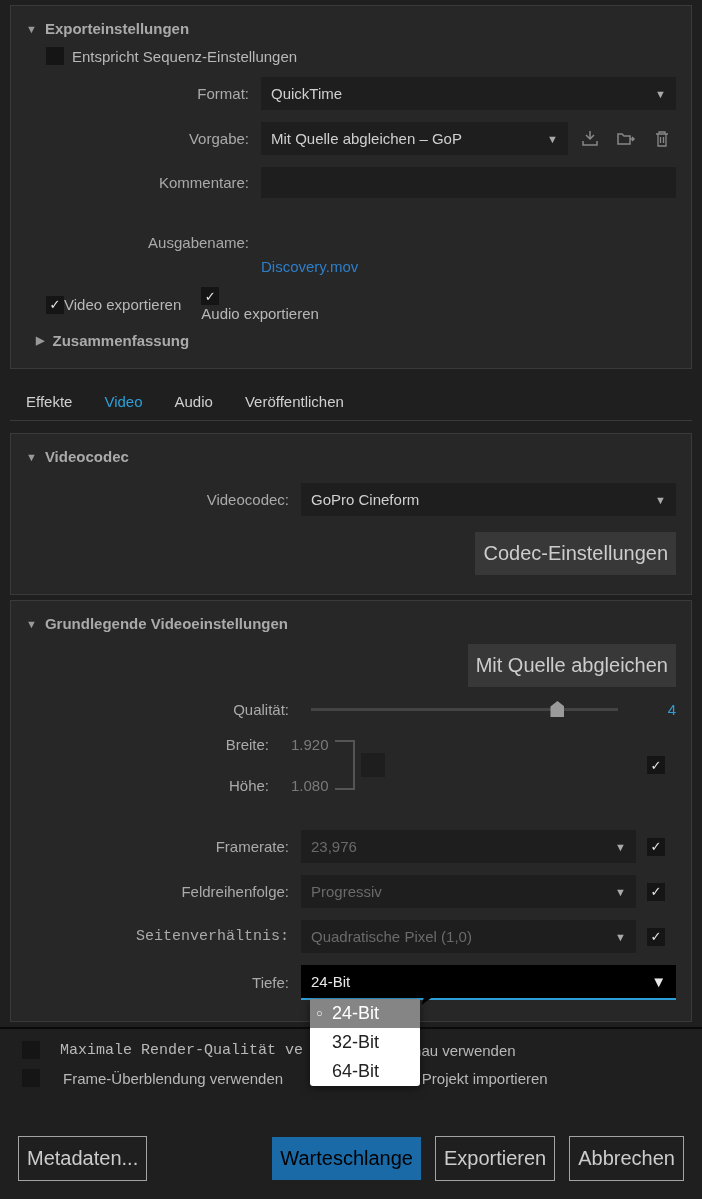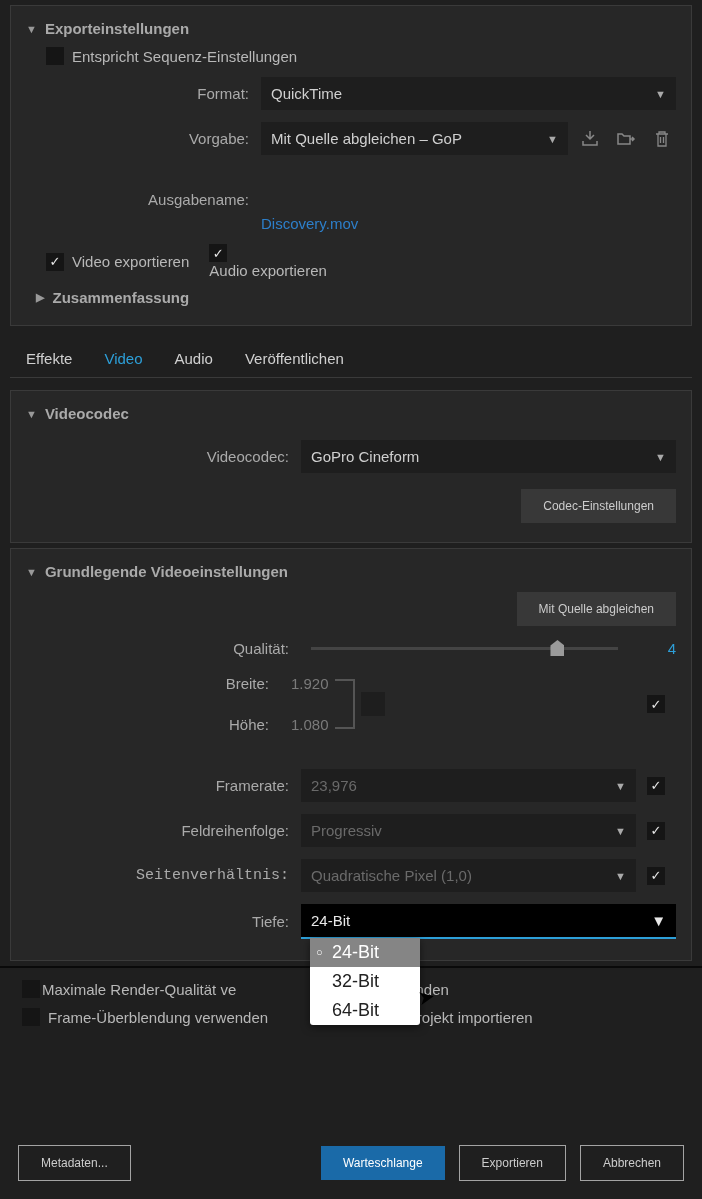--- a/index.html
+++ b/index.html
@@ -83,26 +83,26 @@
 .tab {
   padding: 10px 16px;
   color: #d0d0d0;
   cursor: pointer;
   font-size: 15px;
 }
 .tab.active { color: #2d9fd8; }
 .btn {
   background: #383838;
   color: #ccc;
-  padding: 10px 22px;
+  padding: 10px 8px;
   border: none;
   cursor: pointer;
-  font-size: 12px;
-}
-.btn.primary { background: #1a6aa8; color: #ffffff; margin-left: 34px; }
+  font-size: 20px;
+}
+.btn.primary { background: #1a6aa8; color: #000000; margin-left: 34px; }
 .btn.ghost { background: transparent; border: 1px solid #a3a3a3; }
 .slider-track {
   flex: 1; height: 3px; background: #444; position: relative; margin: 0 10px;
 }
 .slider-thumb {
   width: 14px; height: 16px; background: #9a9a9a;
   position: absolute; top: -7px; left: 78%;
   clip-path: polygon(50% 0, 100% 35%, 100% 100%, 0 100%, 0 35%);
 }
 .val-blue { color: #2d9fd8; width: 40px; text-align: right; }
@@ -202,30 +202,36 @@
           </svg>
       </span>
       <span class="icon-btn">
         <svg width="16" height="18" viewBox="0 0 16 18">
             <path d="M2 4 L14 4 M5 4 L5 2 L11 2 L11 4 M4 4 L4 16 L12 16 L12 4 M6.5 7 L6.5 13 M9.5 7 L9.5 13" stroke="#888" stroke-width="1.3" fill="none"></path>
           </svg>
       </span>
     </div>
   </div>
 
+  <div class="form-row">
+    <div class="form-label">Kommentare:</div>
+    <div class="form-value">
+      <input class="text-input" value="" style="">
+    </div>
+  </div>
 
   <div class="form-row">
     <div class="form-label">Ausgabename:</div>
     <div class="form-value">
       <span class="link">Discovery.mov</span>
     </div>
   </div>
 
   <div style="display:flex; gap:20px; padding:6px 0 6px 20px;">
-    <div style="display:flex; align-items:center; gap:8px;">
+    <div style="display:flex; align-items:center; ">
       <span class="check checked"></span>
       <span>Video exportieren</span>
     </div>
     <div style="display:flex; gap:0;flex-direction:column;">
       <span class="check checked"></span>
       <span>Audio exportieren</span>
     </div>
   </div>
 
   <div class="section-header" style="padding-left:10px;">
@@ -352,30 +358,30 @@
       <div class="opt">32-Bit</div>
       <div class="opt">64-Bit</div>
     </div>
   </div>
 </div>
 
 <div class="hr-dark"></div>
 
 <div style="padding:8px 22px;">
   <div style="display:flex; gap:40px;">
-    <div style="display:flex; align-items:center; gap:2px;">
+    <div style="display:flex; align-items:center; gap:20px;font-family:Liberation Mono, monospace;">
       <span class="check"></span>
       <span>Maximale Render-Qualität ve</span>
     </div>
     <div style="display:flex; align-items:center; gap:8px; margin-left:50px;">
       <span>rschau verwenden</span>
     </div>
   </div>
   <div style="display:flex; gap:40px; margin-top:10px;">
-    <div style="display:flex; align-items:center; gap:8px;">
+    <div style="display:flex; align-items:center; gap:23px;">
       <span class="check"></span>
       <span>Frame-Überblendung verwenden</span>
     </div>
     <div style="display:flex; align-items:center; gap:8px; margin-left:82px;">
       <span>In Projekt importieren</span>
     </div>
   </div>
 </div>
 
 <span class="cursor-arrow">➤</span>

